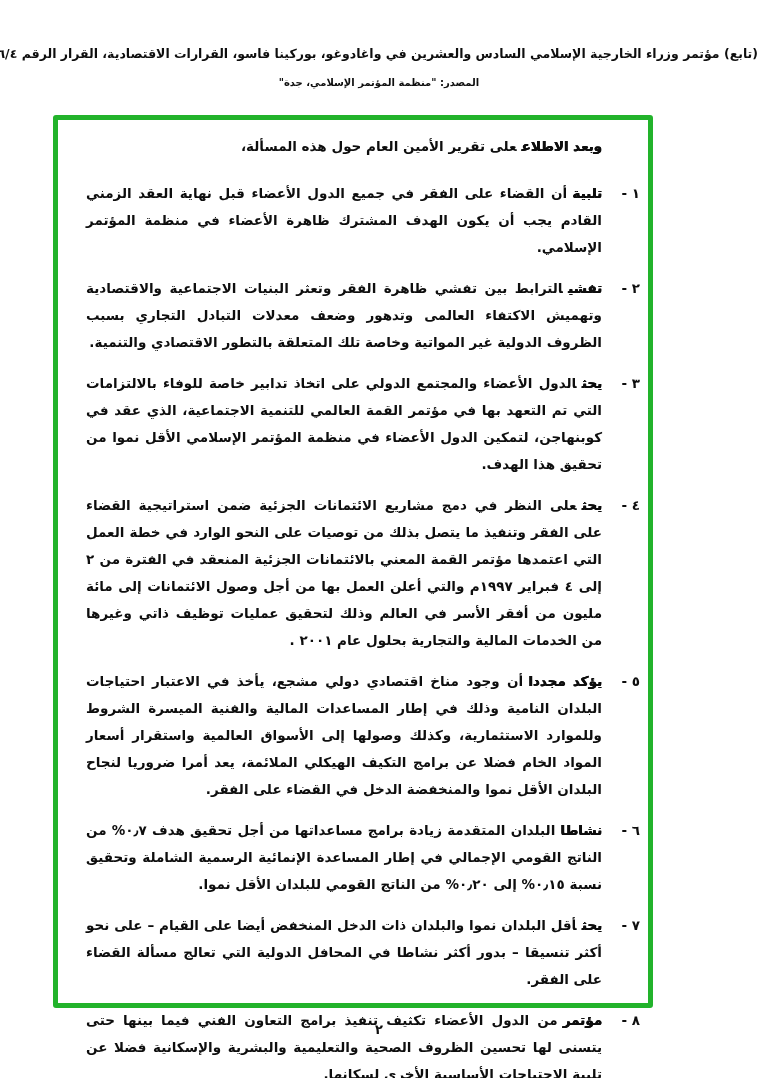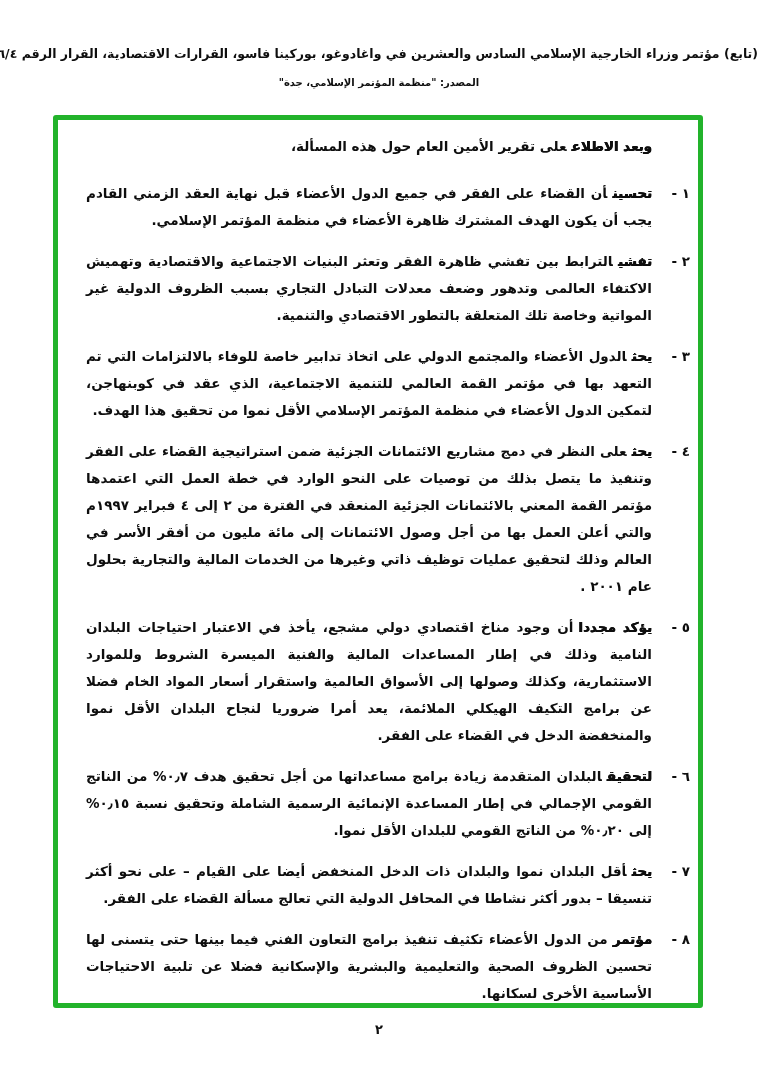--- a/index.html
+++ b/index.html
@@ -34,21 +34,21 @@
     width: 100%;
     text-align: center;
     direction: rtl;
     font-size: 10px;
     font-weight: bold;
   }
   .res-box {
     position: absolute;
     left: 53px;
     top: 115px;
-    width: 650px;
+    width: 600px;
     height: 893px;
     box-sizing: border-box;
     border: 5px solid #22b32b;
     border-radius: 3px;
     padding: 13px 8px 0 28px;
     direction: rtl;
   }
   .preamble {
     margin: 0 38px 20px 0;
     font-size: 13.5px;
@@ -92,21 +92,21 @@
 
 <div class="header-line1">(تابع) مؤتمر وزراء الخارجية الإسلامي السادس والعشرين في واغادوغو، بوركينا فاسو، القرارات الاقتصادية، القرار الرقم ٢٦/٤-أق</div>
 <div class="header-line2">المصدر:  "منظمة المؤتمر الإسلامي، جدة"</div>
 
 <div class="res-box" style="border-color: rgb(34, 179, 43);">
 
   <div class="preamble"><b class="lead">وبعد الاطلاع</b><span>على تقرير الأمين العام حول هذه المسألة،</span></div>
 
   <div class="clause">
     <div class="clause-num">١ -</div>
-    <p class="clause-text"><b class="lead">تحسين</b><span>أن القضاء على الفقر في جميع الدول الأعضاء قبل نهاية العقد الزمني القادم يجب أن يكون الهدف المشترك ظاهرة الأعضاء في منظمة المؤتمر الإسلامي.</span></p>
+    <p class="clause-text"><b class="lead">تلبية</b><span>أن القضاء على الفقر في جميع الدول الأعضاء قبل نهاية العقد الزمني القادم يجب أن يكون الهدف المشترك ظاهرة الأعضاء في منظمة المؤتمر الإسلامي.</span></p>
   </div>
 
   <div class="clause">
     <div class="clause-num">٢ -</div>
     <p class="clause-text"><b class="lead">تفشي</b><span>الترابط بين تفشي ظاهرة الفقر وتعثر البنيات الاجتماعية والاقتصادية وتهميش الاكتفاء العالمى وتدهور وضعف معدلات التبادل التجاري بسبب الظروف الدولية غير المواتية وخاصة تلك المتعلقة بالتطور الاقتصادي والتنمية.</span></p>
   </div>
 
   <div class="clause">
     <div class="clause-num">٣ -</div>
     <p class="clause-text"><b class="lead">يحث</b><span>الدول الأعضاء والمجتمع الدولي على اتخاذ تدابير خاصة للوفاء بالالتزامات التي تم التعهد بها في مؤتمر القمة العالمي للتنمية الاجتماعية، الذي عقد في كوبنهاجن، لتمكين الدول الأعضاء في منظمة المؤتمر الإسلامي الأقل نموا من تحقيق هذا الهدف.</span></p>
@@ -117,21 +117,21 @@
     <p class="clause-text"><b class="lead">يحث</b><span>على النظر في دمج مشاريع الائتمانات الجزئية ضمن استراتيجية القضاء على الفقر وتنفيذ ما يتصل بذلك من توصيات على النحو الوارد في خطة العمل التي اعتمدها مؤتمر القمة المعني بالائتمانات الجزئية المنعقد في الفترة من ٢ إلى ٤ فبراير ١٩٩٧م والتي أعلن العمل بها من أجل وصول الائتمانات إلى مائة مليون من أفقر الأسر في العالم وذلك لتحقيق عمليات توظيف ذاتي وغيرها من الخدمات المالية والتجارية بحلول عام ٢٠٠١ .</span></p>
   </div>
 
   <div class="clause">
     <div class="clause-num">٥ -</div>
     <p class="clause-text"><b class="lead">يؤكد مجددا</b><span>أن وجود مناخ اقتصادي دولي مشجع، يأخذ في الاعتبار احتياجات البلدان النامية وذلك في إطار المساعدات المالية والفنية الميسرة الشروط وللموارد الاستثمارية، وكذلك وصولها إلى الأسواق العالمية واستقرار أسعار المواد الخام فضلا عن برامج التكيف الهيكلي الملائمة، يعد أمرا ضروريا لنجاح البلدان الأقل نموا والمنخفضة الدخل في القضاء على الفقر.</span></p>
   </div>
 
   <div class="clause">
     <div class="clause-num">٦ -</div>
-    <p class="clause-text"><b class="lead">لتحقيق</b><span>البلدان المتقدمة زيادة برامج مساعداتها من أجل تحقيق هدف ٠٫٧% من الناتج القومي الإجمالي في إطار المساعدة الإنمائية الرسمية الشاملة وتحقيق نسبة ٠٫١٥% إلى ٠٫٢٠% من الناتج القومي للبلدان الأقل نموا.</span></p>
+    <p class="clause-text"><b class="lead">نشاطا</b><span>البلدان المتقدمة زيادة برامج مساعداتها من أجل تحقيق هدف ٠٫٧% من الناتج القومي الإجمالي في إطار المساعدة الإنمائية الرسمية الشاملة وتحقيق نسبة ٠٫١٥% إلى ٠٫٢٠% من الناتج القومي للبلدان الأقل نموا.</span></p>
   </div>
 
   <div class="clause">
     <div class="clause-num">٧ -</div>
     <p class="clause-text"><b class="lead">يحث</b><span>أقل البلدان نموا والبلدان ذات الدخل المنخفض أيضا على القيام – على نحو أكثر تنسيقا – بدور أكثر نشاطا في المحافل الدولية التي تعالج مسألة القضاء على الفقر.</span></p>
   </div>
 
   <div class="clause">
     <div class="clause-num">٨ -</div>
     <p class="clause-text"><b class="lead">مؤتمر</b><span>من الدول الأعضاء تكثيف تنفيذ برامج التعاون الفني فيما بينها حتى يتسنى لها تحسين الظروف الصحية والتعليمية والبشرية والإسكانية فضلا عن تلبية الاحتياجات الأساسية الأخرى لسكانها.</span></p>

